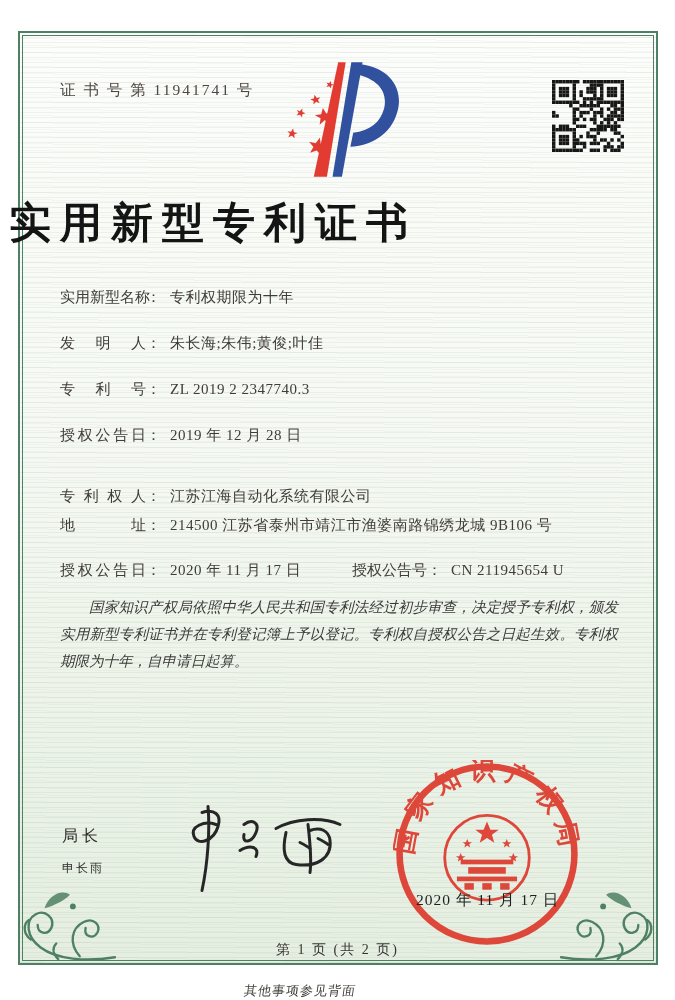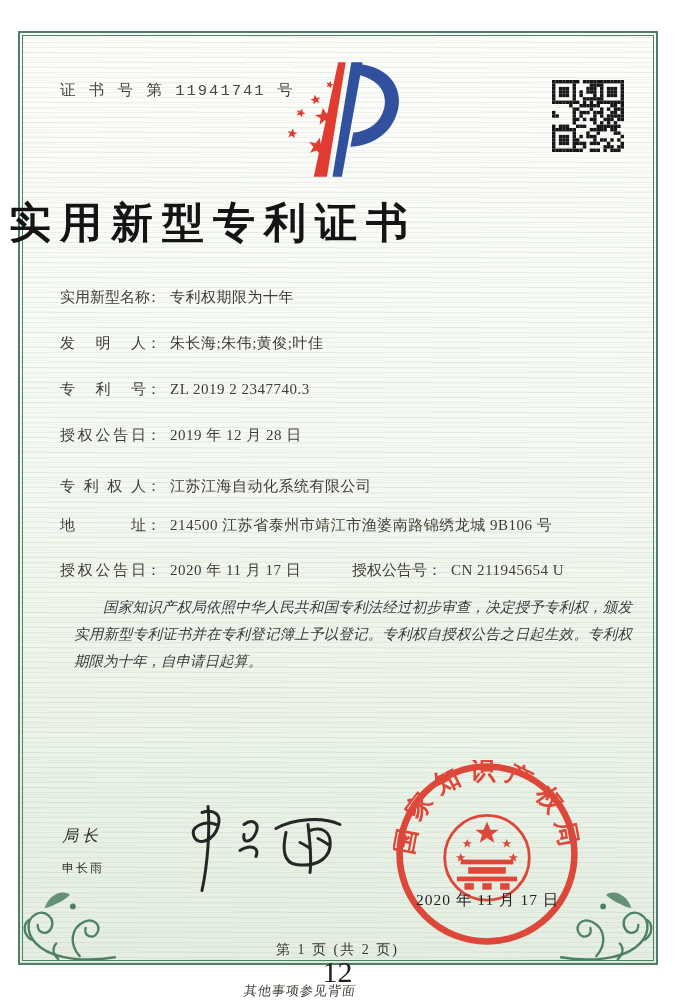--- a/index.html
+++ b/index.html
@@ -19,39 +19,39 @@
     border:2.5px solid var(--green);
     background:
       repeating-linear-gradient(0deg, rgba(104,152,118,0.10) 0 1px, rgba(0,0,0,0) 1px 5px),
       repeating-linear-gradient(1.2deg, rgba(104,152,118,0.06) 0 1px, rgba(0,0,0,0) 1px 7px),
       linear-gradient(180deg,#fdfdfb 0%, #f6f9f3 45%, #ebf2e7 78%, #e6eee2 100%);
   }
   .frame::before{
     content:""; position:absolute; inset:2px; border:1px solid var(--green); pointer-events:none;
   }
   .abs{position:absolute;}
-  .cert-no{left:60px; top:80px; font-size:15.5px; letter-spacing:2px; color:#4c4741;font-family:Liberation Mono, monospace;}
+  .cert-no{left:60px; top:80px; font-size:15.5px; letter-spacing:2px; color:#4c4741;}
   .logo{left:280px; top:52px; width:122px; height:136px;}
   .qr{left:552px; top:80px; width:72px; height:72px;}
   .title{
     left:0; right:0; top:195px; text-align:left;
     font-size:42px; font-weight:bold; letter-spacing:9px; text-indent:9px; color:#141414;
   }
   .fields{left:60px; top:288px; width:560px; font-size:15px; color:#403c37;}
   .frow{position:absolute; left:0; width:560px; white-space:nowrap;}
   .flabel{display:inline-block; width:86px; text-align:justify; text-align-last:justify; vertical-align:top;}
   .fcolon{display:inline-block; margin-right:9px;}
   .fvalue{letter-spacing:0.5px;}
   .grant-no{position:absolute; left:292px; top:0; white-space:nowrap;}
   .paras{
     left:60px; top:594px; width:558px; font-size:14.5px; line-height:27px;
-    color:#3a3a38; font-style:italic;margin-left:14px;
+    color:#3a3a38; font-style:italic;
   }
   .paras p{margin:0; text-indent:2em; text-align:justify;}
-  .sig-title{left:62px; top:826px; font-size:16px; letter-spacing:4px; color:#2e2c2a;font-style:italic;}
+  .sig-title{left:62px; top:826px; font-size:16px; letter-spacing:4px; color:#2e2c2a;}
   .sig-name{left:62px; top:860px; font-size:12px; letter-spacing:2px; color:#2e2c2a;}
   .signature{left:172px; top:798px; width:185px; height:96px;}
   .seal{left:393px; top:760px; width:188px; height:188px; opacity:0.92;}
   .seal-date{left:416px; top:890px; font-size:15.5px; letter-spacing:1px; color:#1f1f1f;}
   .footer-page{left:0; right:0; top:941px; text-align:center; font-size:14px; color:#35332f; letter-spacing:2px;}
   .below-number{left:0; right:0; top:955px; text-align:center; font-size:30px; color:#222; font-family:"Liberation Serif",serif;}
   .below-note{left:170px; top:982px; width:260px; text-align:center; font-size:13px; color:#45423c; transform:skewX(-8deg); letter-spacing:1px;}
   .corner{width:98px; height:88px;}
   .corner-l{left:19px; top:879px;}
   .corner-r{right:18px; top:879px; transform:scaleX(-1);}
@@ -340,21 +340,21 @@
     </div>
     <div class="frow" style="top:46px">
       <span class="flabel">发明人</span><span class="fcolon">：</span><span class="fvalue">朱长海;朱伟;黄俊;叶佳</span>
     </div>
     <div class="frow" style="top:92px">
       <span class="flabel">专利号</span><span class="fcolon">：</span><span class="fvalue">ZL 2019 2 2347740.3</span>
     </div>
     <div class="frow" style="top:138px">
       <span class="flabel">授权公告日</span><span class="fcolon">：</span><span class="fvalue">2019 年 12 月 28 日</span>
     </div>
-    <div class="frow" style="top:189px">
+    <div class="frow" style="top:199px">
       <span class="flabel">专利权人</span><span class="fcolon">：</span><span class="fvalue">江苏江海自动化系统有限公司</span>
     </div>
     <div class="frow" style="top:228px">
       <span class="flabel">地址</span><span class="fcolon">：</span><span class="fvalue">214500 江苏省泰州市靖江市渔婆南路锦绣龙城 9B106 号</span>
     </div>
     <div class="frow" style="top:273px">
       <span class="flabel">授权公告日</span><span class="fcolon">：</span><span class="fvalue">2020 年 11 月 17 日</span>
       <span class="grant-no">
         <span>授权公告号</span><span class="fcolon">：</span><span class="fvalue">CN 211945654 U</span>
       </span>
@@ -426,16 +426,15 @@
     <svg viewBox="0 0 100 90" width="98" height="88" aria-hidden="true" fill="none" stroke="var(--green)" stroke-width="2.4" stroke-linecap="round">
       <path d="M98 80 C 68 85 38 82 22 70 C 7 59 6 42 17 36 C 27 31 37 40 33 50 C 29 58 19 56 19 47"></path>
       <path d="M62 79 C 50 65 54 50 66 44 C 76 39 84 47 80 55 C 76 62 66 59 68 50"></path>
       <path d="M26 30 C 30 16 44 10 52 16 C 46 22 36 27 26 30 Z" fill="var(--green)" stroke="none" opacity="0.85"></path>
       <path d="M12 62 C 4 56 4 46 10 42"></path>
       <path d="M40 82 C 34 76 34 70 38 66"></path>
       <circle cx="55" cy="28" r="3" fill="var(--green)" stroke="none"></circle>
     </svg>
   </div>
 
-  <div class="abs below-number">12</div>
   <div class="abs below-note">其他事项参见背面</div>
 
 </div>
 
 </body></html>

